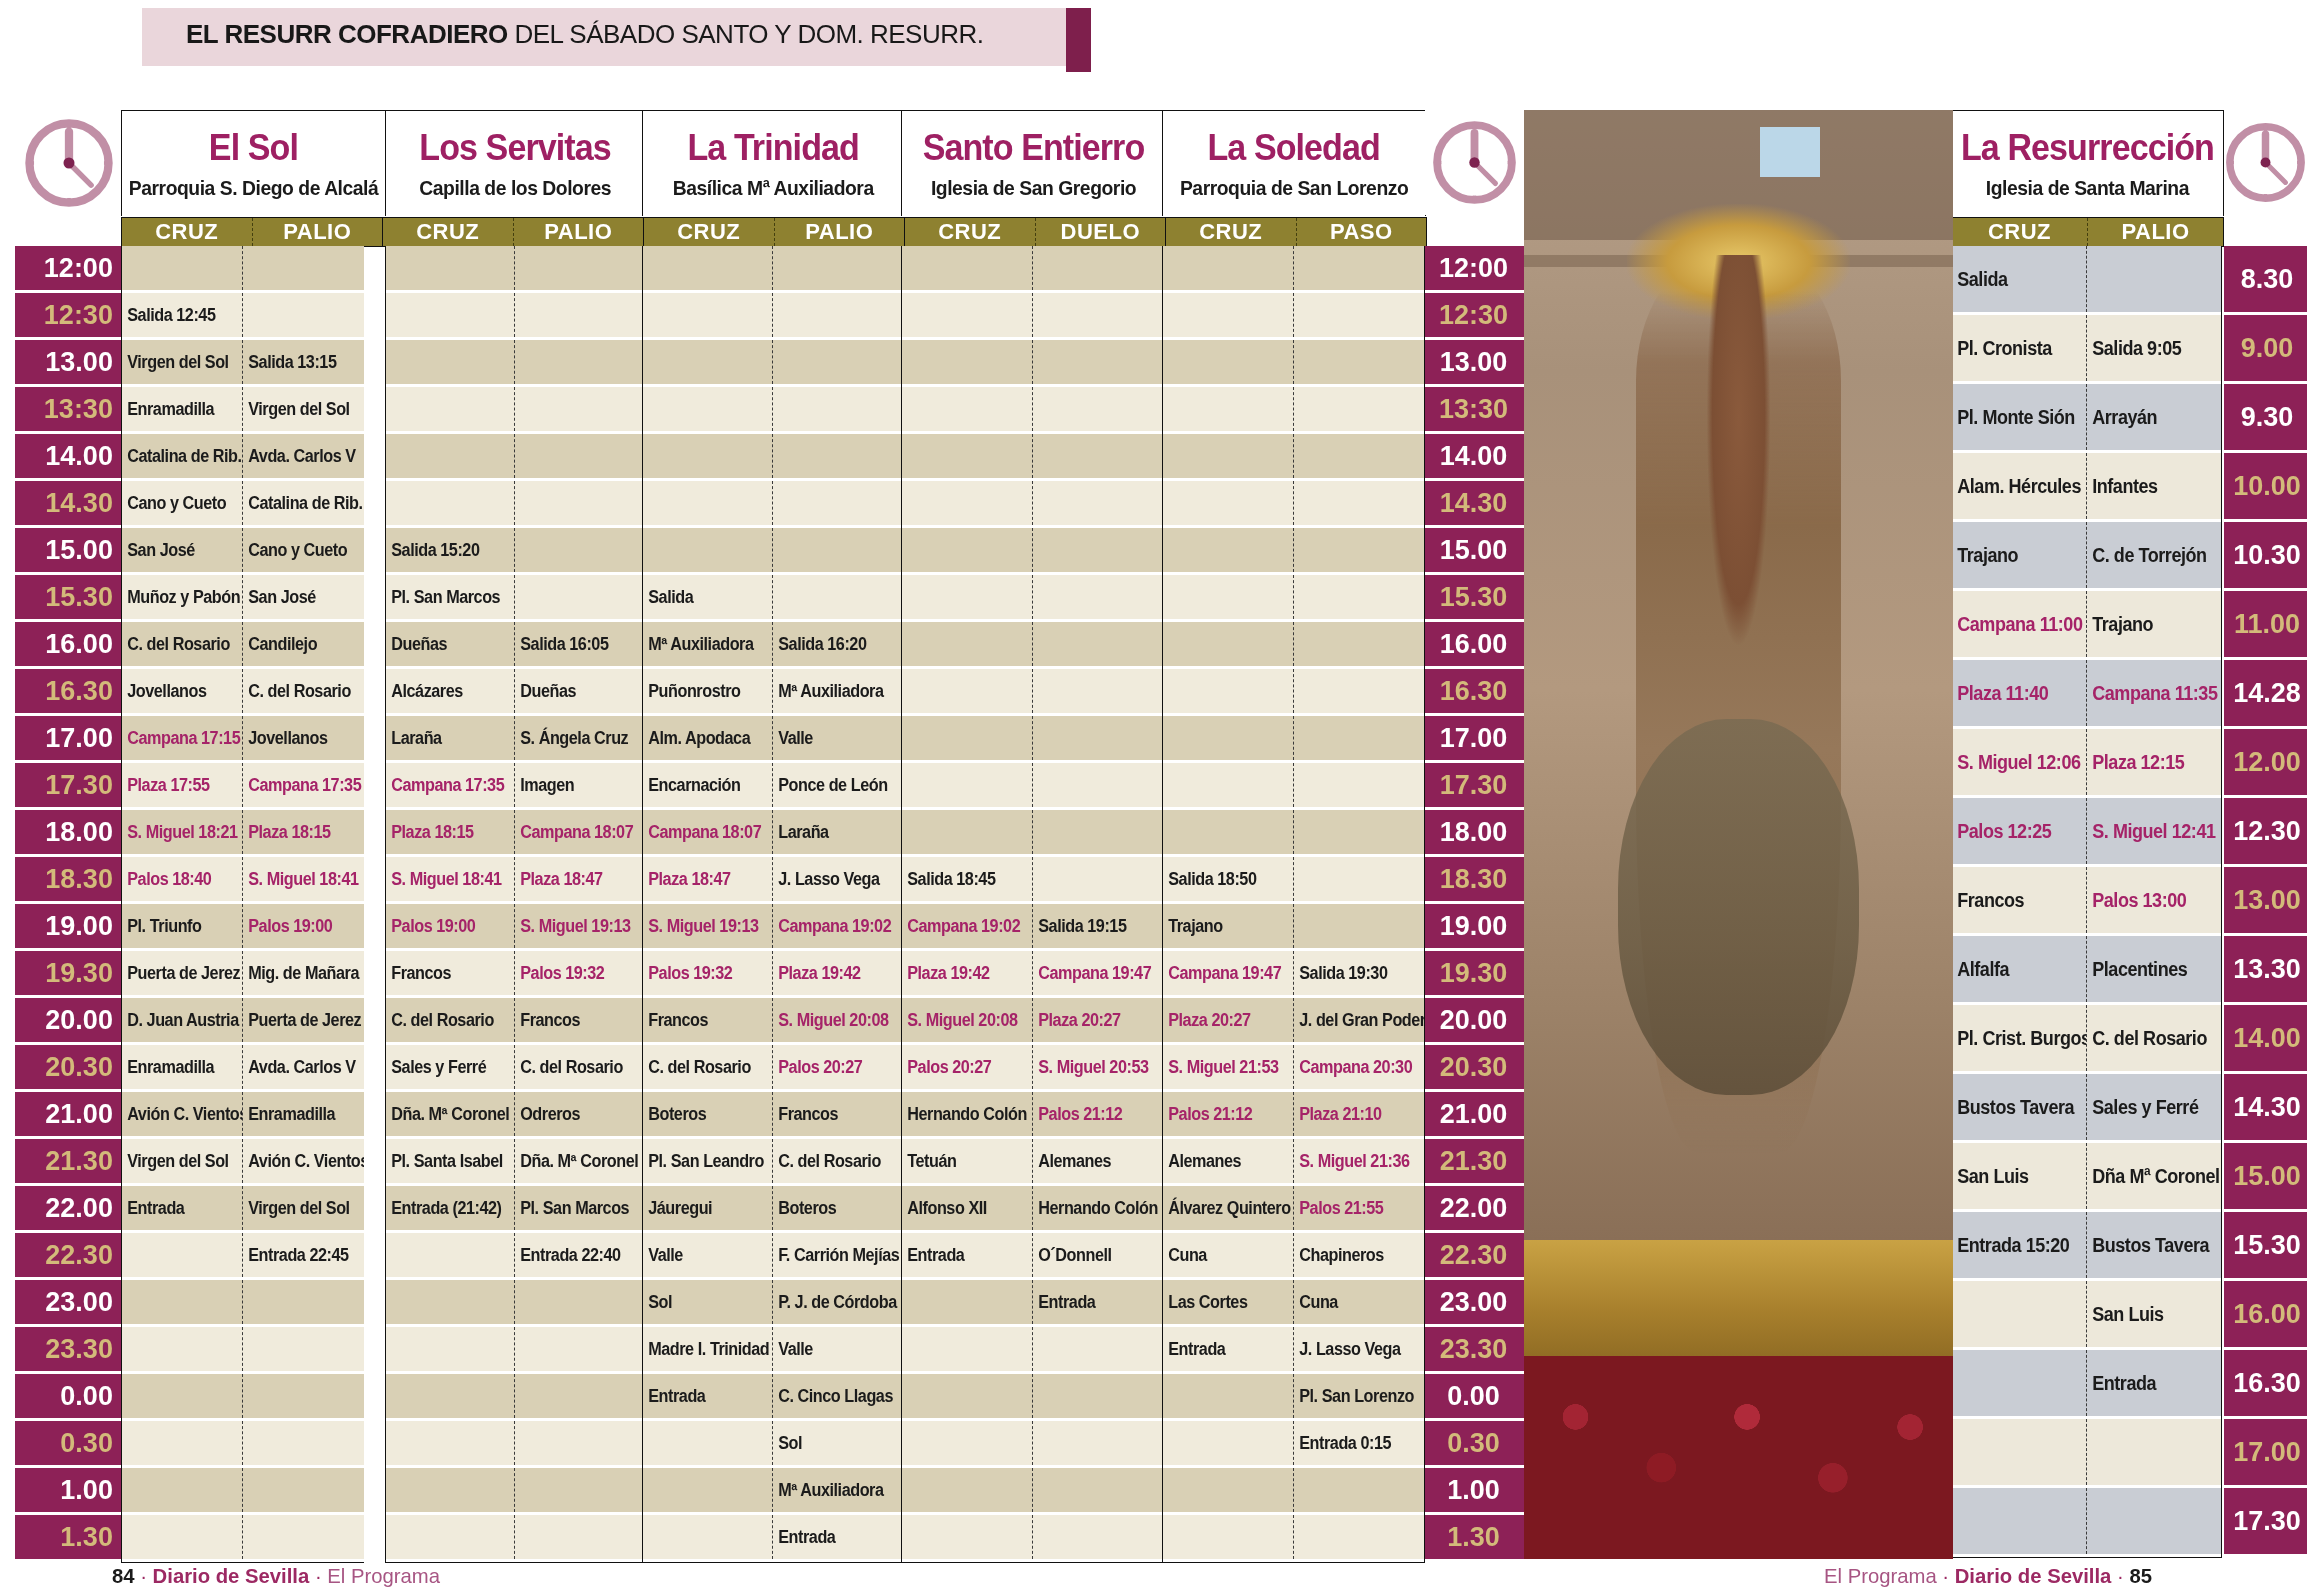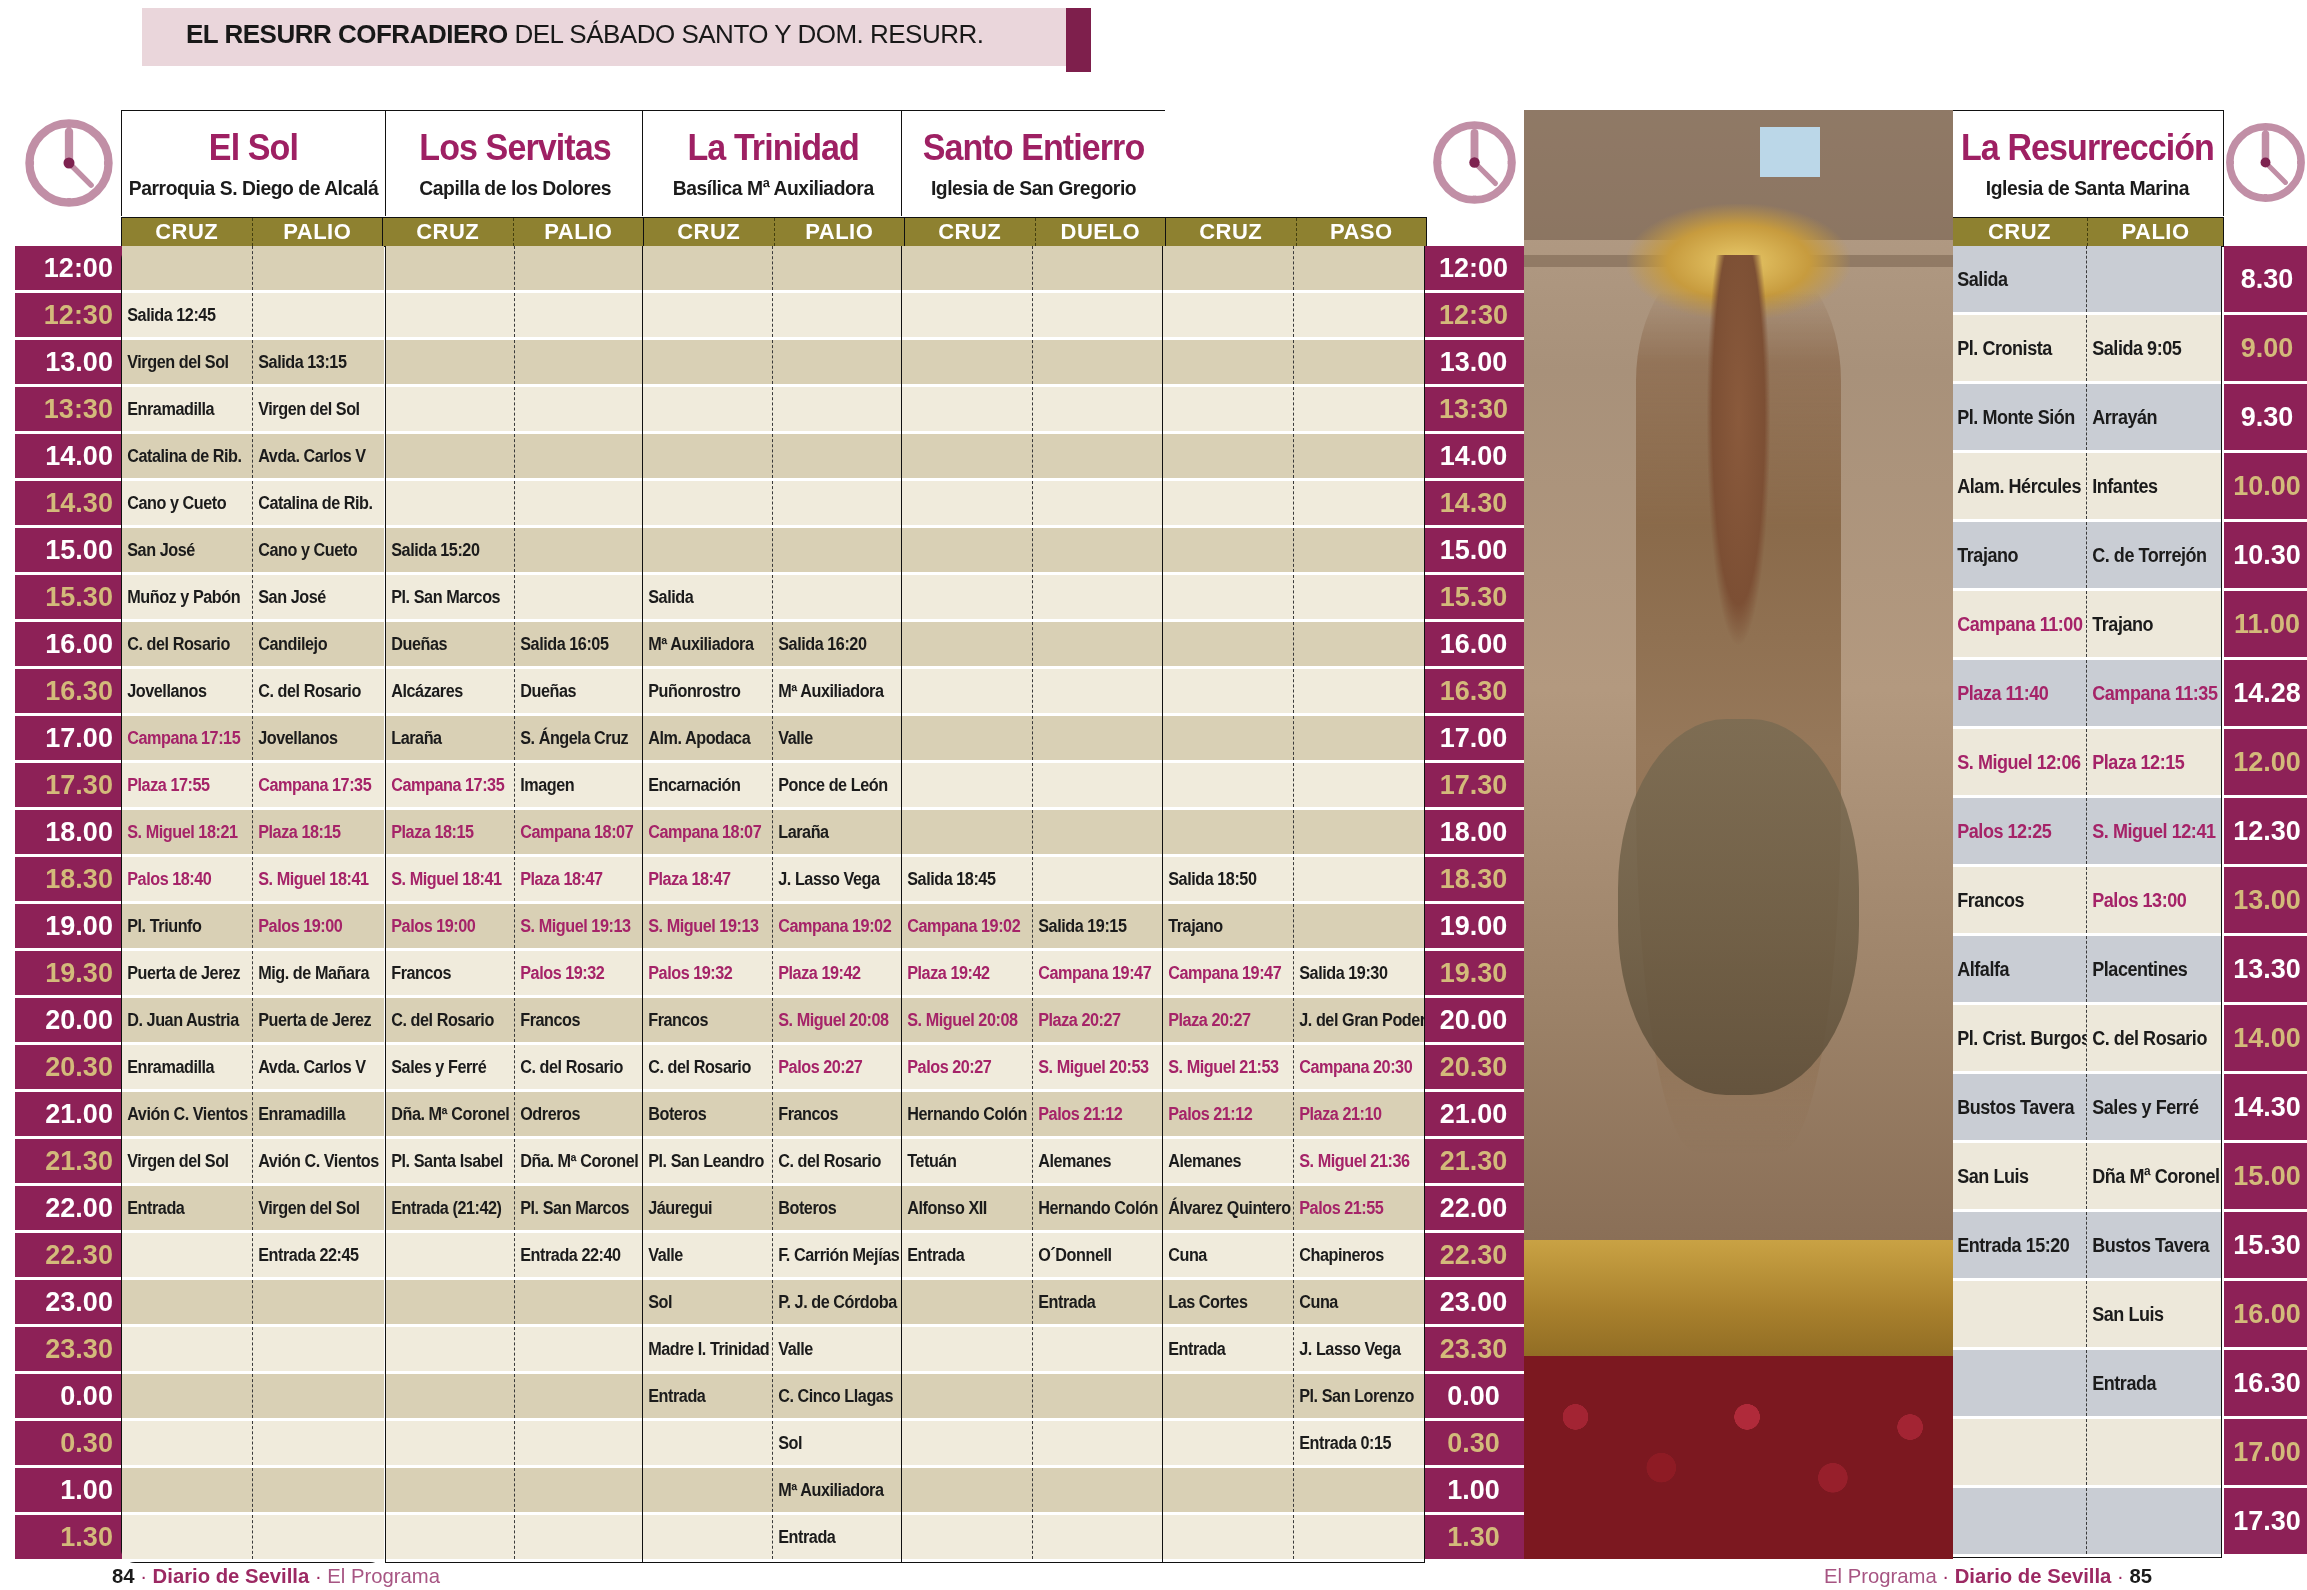--- a/index.html
+++ b/index.html
@@ -111,20 +111,24 @@
     <div class="hchurch">Capilla de los Dolores</div>
   </div>
   <div class="abs hdrbox" style="left:642px;width:261px;">
     <div class="hname">La Trinidad</div>
     <div class="hchurch">Basílica Mª Auxiliadora</div>
   </div>
   <div class="abs hdrbox" style="left:901px;width:263px;">
     <div class="hname">Santo Entierro</div>
     <div class="hchurch">Iglesia de San Gregorio</div>
   </div>
+  <div class="abs hdrbox" style="left:1162px;width:262px;border-right:1.9px solid #111;">
+    <div class="hname">La Soledad</div>
+    <div class="hchurch">Parroquia de San Lorenzo</div>
+  </div>
 
   <div class="abs clockbox" style="left:1425px;width:99px;">
     <svg class="clock" width="87" height="87" viewBox="0 0 100 100">
       <circle cx="50" cy="50" r="43" fill="none" stroke="#C18FA6" stroke-width="9"></circle>
       <line x1="50" y1="4" x2="50" y2="12" stroke="#C18FA6" stroke-width="4"></line>
       <line x1="50" y1="88" x2="50" y2="96" stroke="#C18FA6" stroke-width="4"></line>
       <line x1="4" y1="50" x2="12" y2="50" stroke="#C18FA6" stroke-width="4"></line>
       <line x1="88" y1="50" x2="96" y2="50" stroke="#C18FA6" stroke-width="4"></line>
       <line x1="50" y1="50" x2="50" y2="16" stroke="#C18FA6" stroke-width="9" stroke-linecap="round"></line>
       <line x1="50" y1="50" x2="74" y2="74" stroke="#C18FA6" stroke-width="6" stroke-linecap="round"></line>
@@ -255,21 +259,21 @@
       <div class="tcell t-gold rtcell center">14.00</div>
       <div class="tcell t-white rtcell center">14.30</div>
       <div class="tcell t-gold rtcell center">15.00</div>
       <div class="tcell t-white rtcell center">15.30</div>
       <div class="tcell t-gold rtcell center">16.00</div>
       <div class="tcell t-white rtcell center">16.30</div>
       <div class="tcell t-gold rtcell center">17.00</div>
       <div class="tcell t-white rtcell center">17.30</div>
     </div>
 
-  <div class="abs bodycol" id="herm-0" style="left:121px;width:263px;border-radius:14px;">
+  <div class="abs bodycol" id="herm-0" style="left:121px;width:243px;">
       <div class="brow bg-dark">
         <div class="bcell"></div>
         <div class="bcell"></div>
       </div>
       <div class="brow bg-light">
         <div class="bcell">
           <span>Salida 12:45</span>
         </div>
         <div class="bcell"></div>
       </div>

